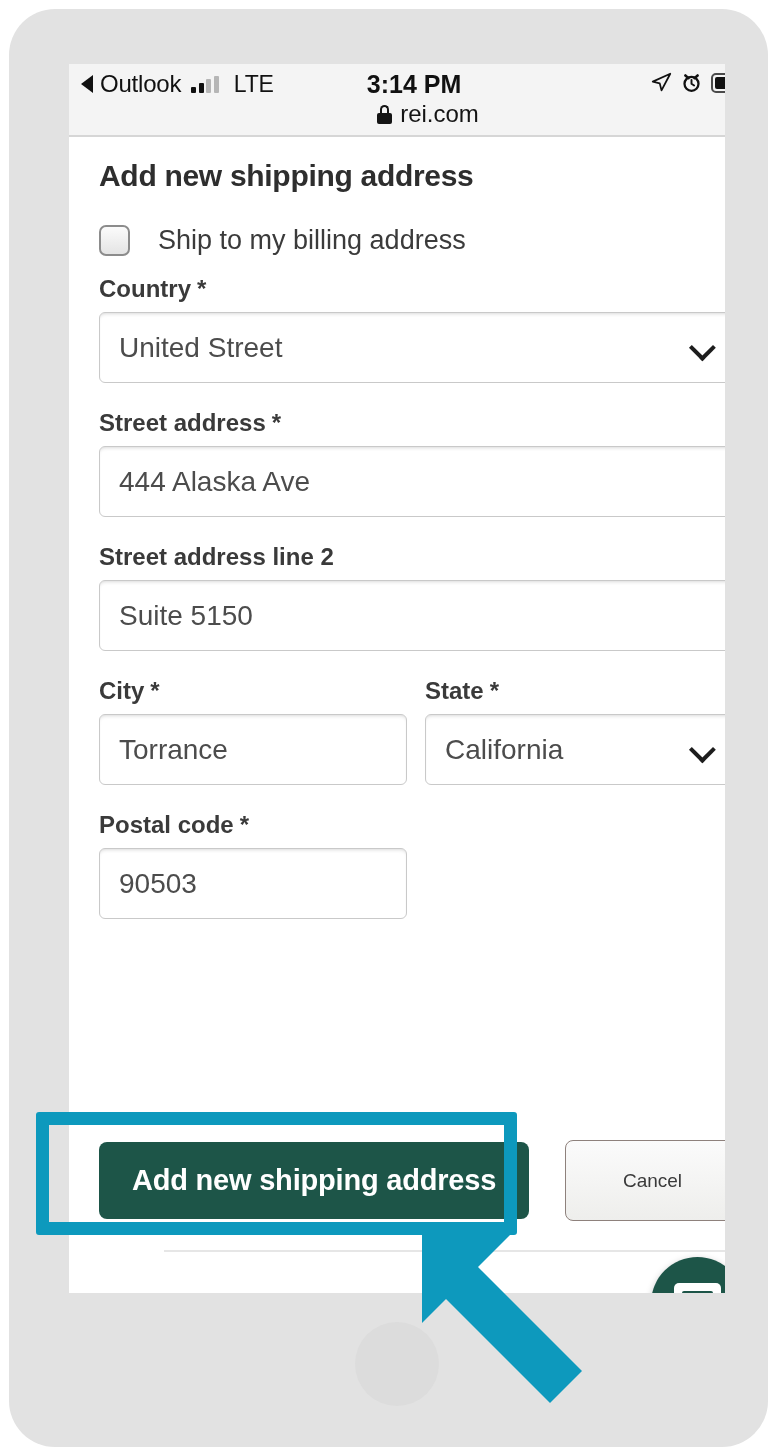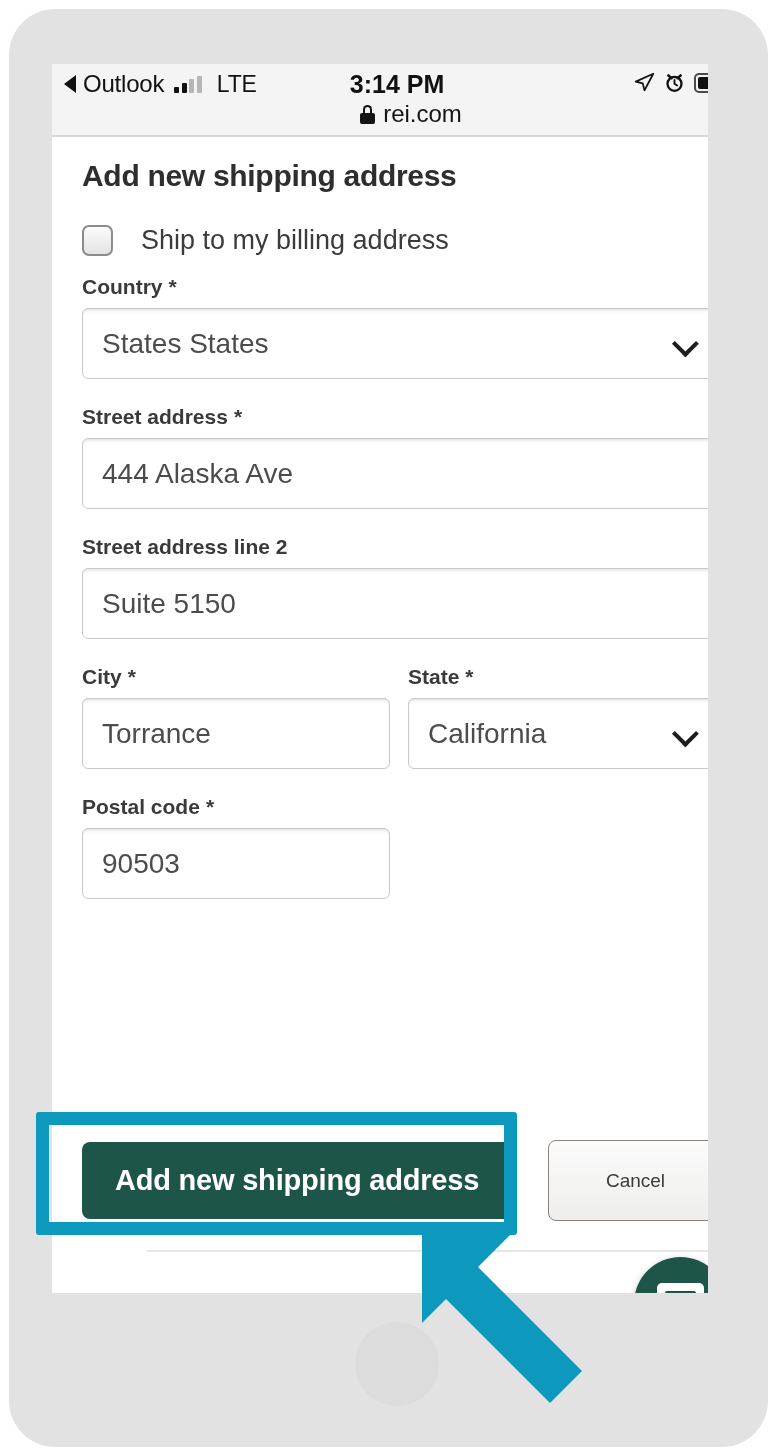--- a/index.html
+++ b/index.html
@@ -15,21 +15,21 @@
     position: absolute;
     left: 9px; top: 9px;
     width: 759px; height: 1438px;
     background: #e2e2e2;
     border-radius: 46px;
   }
 
   
   #screen {
     position: absolute;
-    left: 43px; top: 55px;
+    left: 60px; top: 55px;
     width: 656px; height: 1229px;
     background: #22c55e;
     overflow: hidden;
   }
 
   
   #status-bar {
     position: absolute; left: 0; top: 0;
     width: 690px; height: 72px;
     background: #f4f4f4;
@@ -120,21 +120,21 @@
     width: 31px; height: 31px; border-radius: 7px;
     border: 2px solid #8c8c8c;
     background: linear-gradient(#fbfbfb, #e4e4e4);
   }
   #billing-label { font-size: 27px; color: #3b3b3b; }
 
   
   #form { position: absolute; left: 30px; top: 138px; width: 634px; }
 
   .field-label {
-    font-size: 21px; font-weight: bold; color: #3a3a3a;
+    font-size: 24px; font-weight: bold; color: #3a3a3a;
     margin-bottom: 9px; white-space: nowrap;
   }
   .field-label .req { font-weight: bold; margin-left: 6px; }
 
   .ctrl {
     position: relative;
     height: 71px;
     border: 1.6px solid #c9c9c9;
     border-radius: 6px;
     background: #fff;
@@ -293,21 +293,21 @@
         <span id="billing-label">Ship to my billing address</span>
       </div>
 
       <div id="form">
 
         <div class="blk">
           <div class="field-label">
             <span>Country</span><span class="req">*</span>
           </div>
           <div class="ctrl full">
-            <span class="val">States States</span>
+            <span class="val">United Street</span>
             <span class="chev"></span>
           </div>
         </div>
 
 
         <div class="blk">
           <div class="field-label">
             <span>Street address</span><span class="req">*</span>
           </div>
           <div class="ctrl full">

